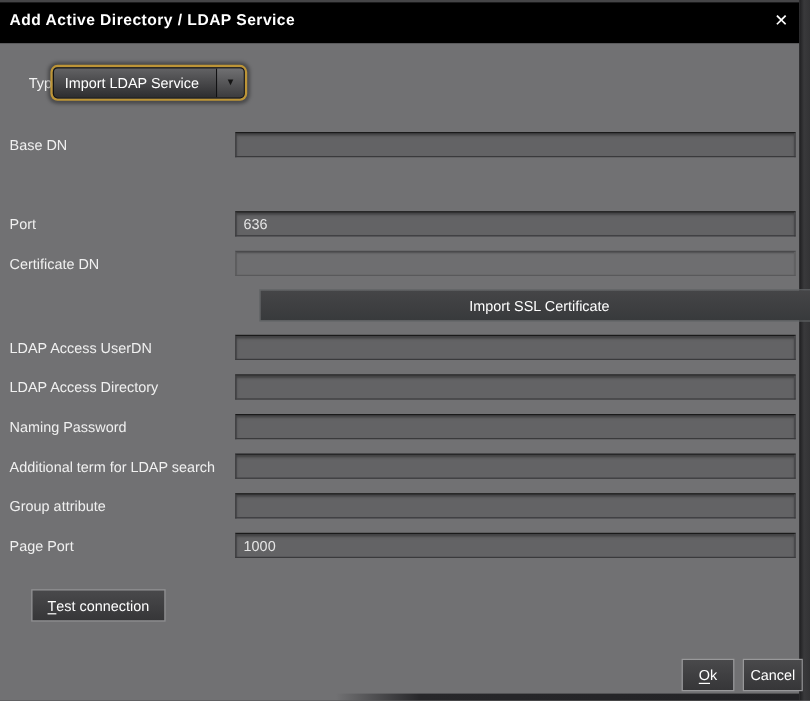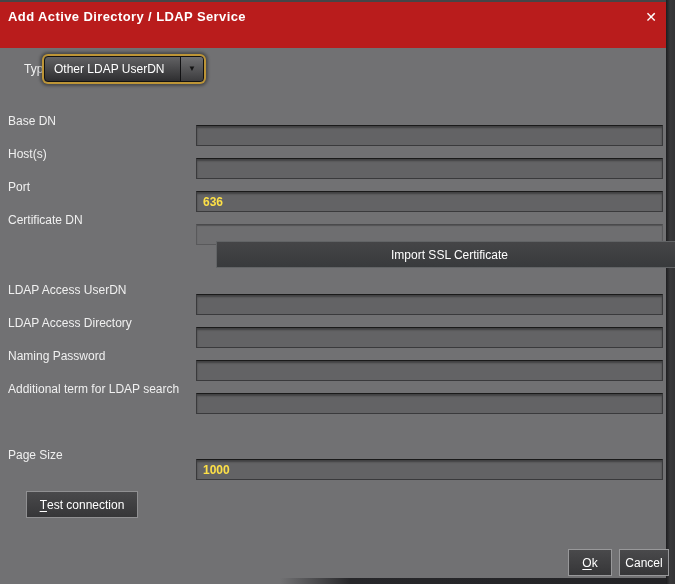--- a/index.html
+++ b/index.html
@@ -4,22 +4,22 @@
 <style>
   html,body{margin:0;padding:0;background:#4a4a4c;}
   .canvas{
     position:relative;width:675px;height:584px;overflow:hidden;
     background:#717173;
     font-family:"Liberation Sans", sans-serif;
     -webkit-font-smoothing:antialiased;
   }
   
   .titlebar{
-    position:absolute;left:0;top:0;width:666px;height:48px;
-    background:#b91c1c;border-top:2px solid #454547;box-sizing:border-box;
+    position:absolute;left:0;top:0;width:666px;height:36px;
+    background:#000000;border-top:2px solid #454547;box-sizing:border-box;
   }
   .title{
     position:absolute;left:8px;top:7px;
     font-size:13px;font-weight:bold;color:#ffffff;letter-spacing:.4px;
     white-space:nowrap;
   }
   .close-btn{
     position:absolute;right:5px;top:5px;width:20px;height:20px;
     display:flex;align-items:center;justify-content:center;
     color:#ffffff;font-size:14px;line-height:1;cursor:default;
@@ -53,27 +53,27 @@
     background:linear-gradient(#707072,#3c3c3e);
     display:flex;align-items:center;justify-content:center;
   }
   .dd-arrow-box .arrow{font-size:8px;color:#141414;line-height:1;}
   
   .field-row{position:absolute;left:0;width:554px;height:21px;}
   .flabel{
     position:absolute;left:8px;top:4px;font-size:12px;color:#f0f0f0;white-space:nowrap;
   }
   .tf{
-    position:absolute;left:196px;top:15px;width:467px;height:21px;
+    position:absolute;left:196px;top:0;width:467px;height:21px;
     box-sizing:border-box;
     background:#636365;
     border:1px solid #3a3a3c;border-top-color:#1a1a1a;
     box-shadow:inset 0 2px 2px rgba(0,0,0,.35);
-    color:#fde047;font-size:12px;padding:0 6px;
-    font-family:"Liberation Sans", sans-serif;outline:none;border-radius:0;font-weight:bold;
+    color:#e5e5e5;font-size:12px;padding:0 6px;
+    font-family:"Liberation Sans", sans-serif;outline:none;border-radius:0;
   }
   .tf.flat{
     background:#6e6e70;
     border:1px solid #59595b;border-top-color:#4a4a4c;
     box-shadow:inset 0 1px 1px rgba(0,0,0,.25);
   }
   .r-base{top:110px}.r-hosts{top:143px}.r-port{top:176px}.r-cert{top:209px}
   .r-userdn{top:279px}.r-pass{top:312px}.r-naming{top:345px}
   .r-add{top:378px}.r-group{top:411px}.r-page{top:444px}
   
@@ -109,35 +109,31 @@
   <div class="titlebar">
     <span class="title">Add Active Directory / LDAP Service</span>
     <span class="close-btn">✕</span>
   </div>
 
   <div class="right-edge"></div>
   <div class="bottom-edge"></div>
 
   <span class="type-label">Type</span>
   <div class="dropdown">
-    <span class="dd-value">Other LDAP UserDN</span>
+    <span class="dd-value">Import LDAP Service</span>
     <span class="dd-arrow-box">
       <span class="arrow">▼</span>
     </span>
   </div>
 
   <div class="field-row r-base">
     <span class="flabel">Base DN</span>
     <input class="tf" value="" style="">
   </div>
 
-  <div class="field-row r-hosts">
-    <span class="flabel">Host(s)</span>
-    <input class="tf" value="" style="">
-  </div>
 
   <div class="field-row r-port">
     <span class="flabel">Port</span>
     <input class="tf" value="636" style="">
   </div>
 
   <div class="field-row r-cert">
     <span class="flabel">Certificate DN</span>
     <input class="tf flat" value="" style="">
   </div>
@@ -157,23 +153,27 @@
   <div class="field-row r-naming">
     <span class="flabel">Naming Password</span>
     <input class="tf" value="" style="">
   </div>
 
   <div class="field-row r-add">
     <span class="flabel">Additional term for LDAP search</span>
     <input class="tf" value="" style="">
   </div>
 
+  <div class="field-row r-group">
+    <span class="flabel">Group attribute</span>
+    <input class="tf" value="" style="">
+  </div>
 
   <div class="field-row r-page">
-    <span class="flabel">Page Size</span>
+    <span class="flabel">Page Port</span>
     <input class="tf" value="1000" style="">
   </div>
 
   <button class="btn test-btn">
     <span class="mnemo">T</span>
       <span>est connection</span>
   </button>
 
   <button class="btn ok-btn">
     <span class="mnemo">O</span>

